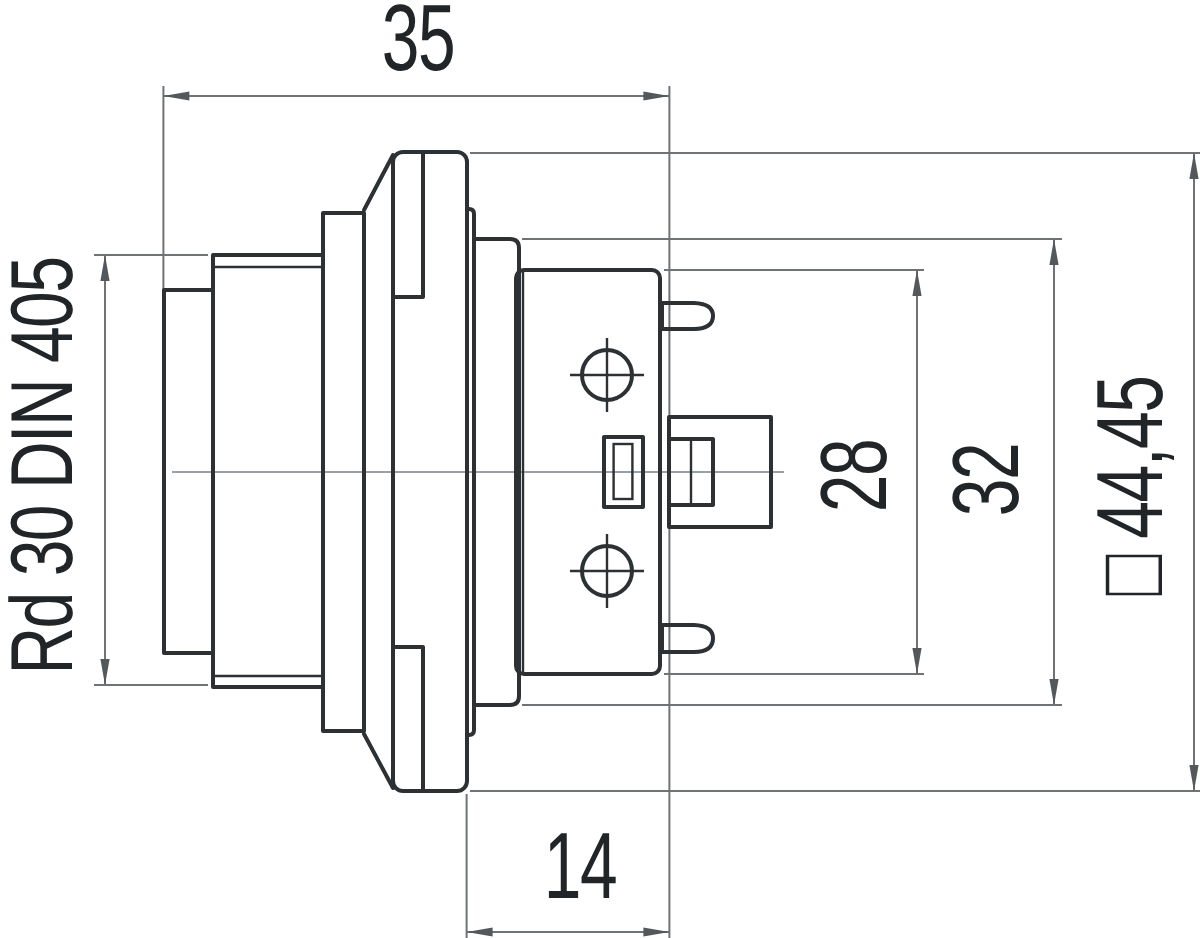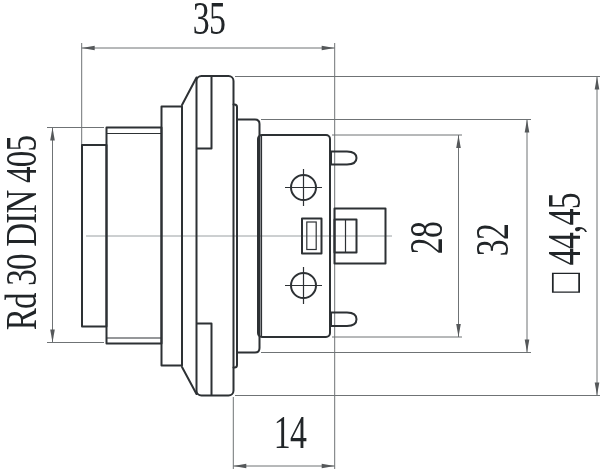--- a/index.html
+++ b/index.html
@@ -1,18 +1,18 @@
 <!DOCTYPE html>
 <html style="--background: #ffffff; --outline: #2d3134; --dimension: #6f7375; --arrow: #55585a; --centerline: #9aa0a3; --text: #212528;"><head>
 <meta charset="utf-8">
 <style>
   html,body{margin:0;padding:0;background:#fff;}
   #stage{
     position:relative;width:600px;height:469px;background:var(--background,#fff);
-    overflow:hidden;font-family:Liberation Serif, serif;
+    overflow:hidden;font-family:Liberation Sans, sans-serif;
   }
   svg{position:absolute;left:0;top:0;}
   .lbl{
     position:absolute;display:flex;align-items:center;justify-content:center;
     color:var(--text,#212528);white-space:nowrap;line-height:1;
     letter-spacing:-1px;
   }
   .num{font-size:47px;transform:scaleX(0.72);}
   .num-vert{font-size:47px;transform:rotate(-90deg) scaleX(0.72);}
   .thread-vert{font-size:44px;transform:rotate(-90deg) scaleX(0.75);}

